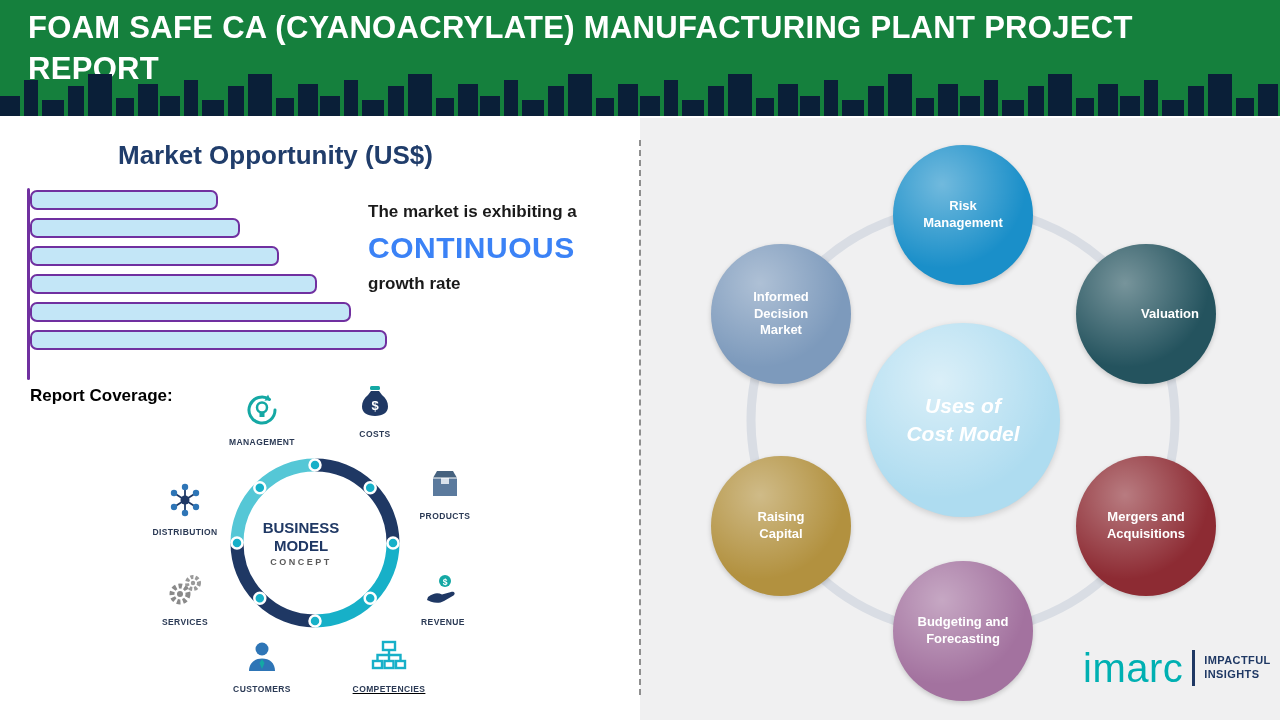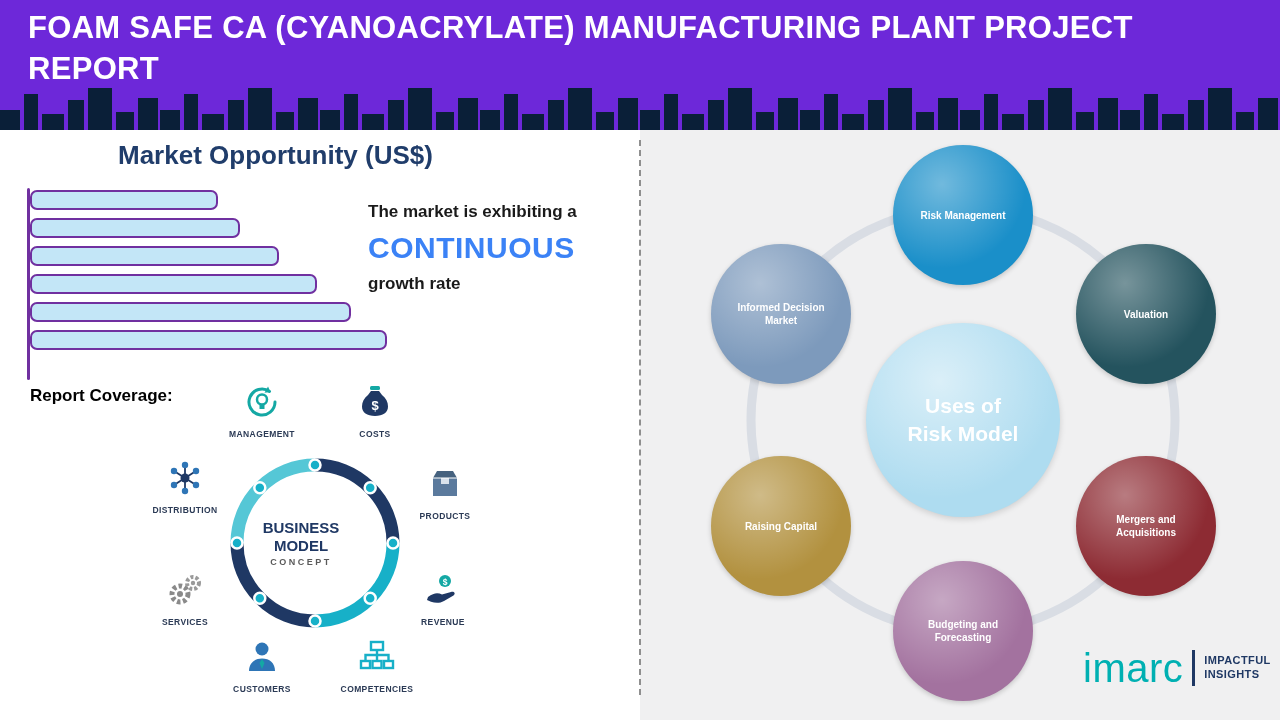--- a/index.html
+++ b/index.html
@@ -3,21 +3,21 @@
 <meta charset="utf-8">
 <style>
   * { margin:0; padding:0; box-sizing:border-box; }
   html,body { width:1280px; height:720px; }
   body {
     position:relative; overflow:hidden; background:#ffffff;
     font-family:"Liberation Sans", sans-serif;
   }
 
   
-  .header { position:absolute; left:0; top:0; width:1280px; height:130px; background:#6d28d9; z-index:5; }
+  .header { position:absolute; left:0; top:0; width:1280px; height:116px; background:#15803d; z-index:5; }
   .header-title {
     position:absolute; left:28px; top:8px; width:1235px;
     color:#ffffff; font-weight:bold; font-size:31px; line-height:1.32; letter-spacing:.3px;
   }
   .skyline { position:absolute; left:0; bottom:0; width:1280px; height:44px; }
 
   
   .left-panel  { position:absolute; left:0;   top:118px; width:640px; height:624px; background:#ffffff; }
   .right-panel { position:absolute; left:640px; top:118px; width:640px; height:602px; background:#f0f0f1; }
   .divider { position:absolute; left:639px; top:140px; height:555px; width:0; border-left:2px dashed #8f8f8f; z-index:4; }
@@ -38,51 +38,52 @@
   .bm-center {
     position:absolute; left:206px; top:330px; width:190px; height:190px;
     display:flex; flex-direction:column; align-items:center; justify-content:center; text-align:center;
   }
   .bm-title { width:112px; font-size:15px; font-weight:bold; color:#1f3864; line-height:1.15; }
   .bm-subtitle { font-size:9px; color:#5a5a5a; letter-spacing:2.5px; margin-top:3px; font-weight:bold;text-align:right; }
 
   .bm-item { position:absolute; width:90px; text-align:center; }
   .bm-item svg { width:40px; height:40px; display:inline-block; }
   .bm-label { display:block; font-size:8.5px; font-weight:bold; color:#2b3a55; letter-spacing:.4px; margin-top:3px; }
-  .pos-management  { left:217px; top:264px; }
+  .pos-management  { left:217px; top:272px; }
   .pos-costs       { left:330px; top:264px; }
-  .pos-distribution{ left:140px; top:340px; }
+  .pos-distribution{ left:140px; top:362px; }
   .pos-products    { left:400px; top:346px; }
   .pos-services    { left:140px; top:452px; }
   .pos-revenue     { left:398px; top:452px; }
   .pos-customers   { left:217px; top:519px; }
-  .pos-competencies{ left:332px; top:519px; }
+  .pos-competencies{ left:344px; top:519px;text-decoration:underline; }
 
   
   .cm-ring { position:absolute; left:0; top:0; width:640px; height:602px; z-index:1; }
   .node {
     position:absolute; width:140px; height:140px; border-radius:50%;
     display:flex; align-items:center; justify-content:center; text-align:center;
-    color:#ffffff; font-weight:bold; font-size:10px; line-height:1.3; z-index:2;
+    color:#ffffff; font-weight:bold; font-size:13px; line-height:1.3; z-index:2;
     background-image:radial-gradient(circle at 35% 28%, rgba(255,255,255,.38), rgba(255,255,255,0) 62%);
     box-shadow:0 2px 5px rgba(0,0,0,.18);
   }
   .node .node-label { width:92px; }
   .node-risk      { left:253px; top:27px; }
   .node-valuation { left:436px; top:126px; }
   .node-mergers   { left:436px; top:338px; }
   .node-budgeting { left:253px; top:443px; }
   .node-raising   { left:71px;  top:338px; }
   .node-informed  { left:71px;  top:126px; }
   .node-center {
     position:absolute; left:226px; top:205px; width:194px; height:194px; border-radius:50%;
     display:flex; flex-direction:column; align-items:center; justify-content:center;
     color:#ffffff; font-weight:bold; font-size:21px; line-height:1.35; z-index:3;
     background-image:radial-gradient(circle at 38% 30%, rgba(255,255,255,.55), rgba(255,255,255,0) 65%);
     box-shadow:0 2px 6px rgba(0,0,0,.15);
+    font-style:italic;
   }
 
   
   .logo { position:absolute; left:1083px; top:648px; display:flex; align-items:center; gap:9px; z-index:6; }
   .logo-word { font-size:40px; font-weight:normal; color:#00b0b2; letter-spacing:.5px; line-height:1; }
   .logo-divider { width:3px; height:36px; background:#1f3864; }
   .logo-tagline { font-size:11px; font-weight:bold; color:#1f3864; line-height:1.25; letter-spacing:.4px; }
 </style>
 </head>
 <body>
@@ -252,39 +253,39 @@
 </div>
 
 <div class="right-panel">
   <svg class="cm-ring" viewBox="0 0 640 602">
     <circle cx="323" cy="302" r="212" fill="none" stroke="#d9dde4" stroke-width="9"></circle>
   </svg>
 
   <div class="node node-risk" style="background-color: rgb(26, 143, 201);">
     <span class="node-label">Risk Management</span>
   </div>
-  <div class="node node-valuation" style="background-color: rgb(36, 83, 94);">
+  <div class="node node-valuation" style="background-color: rgb(36, 83, 94); justify-content: flex-end;">
     <span class="node-label">Valuation</span>
   </div>
   <div class="node node-mergers" style="background-color: rgb(141, 43, 51);">
     <span class="node-label">Mergers and Acquisitions</span>
   </div>
   <div class="node node-budgeting" style="background-color: rgb(163, 114, 159);">
     <span class="node-label">Budgeting and Forecasting</span>
   </div>
   <div class="node node-raising" style="background-color: rgb(178, 145, 63);">
     <span class="node-label">Raising Capital</span>
   </div>
   <div class="node node-informed" style="background-color: rgb(125, 154, 188);">
     <span class="node-label">Informed Decision Market</span>
   </div>
 
   <div class="node-center" style="background-color: rgb(174, 220, 240);">
     <div>Uses of</div>
-    <div>Risk Model</div>
+    <div>Cost Model</div>
   </div>
 </div>
 
 <div class="divider"></div>
 
 <div class="logo">
   <span class="logo-word" style="color: rgb(0, 176, 178);">imarc</span>
   <span class="logo-divider"></span>
   <span class="logo-tagline">
     <span>IMPACTFUL</span><br>

